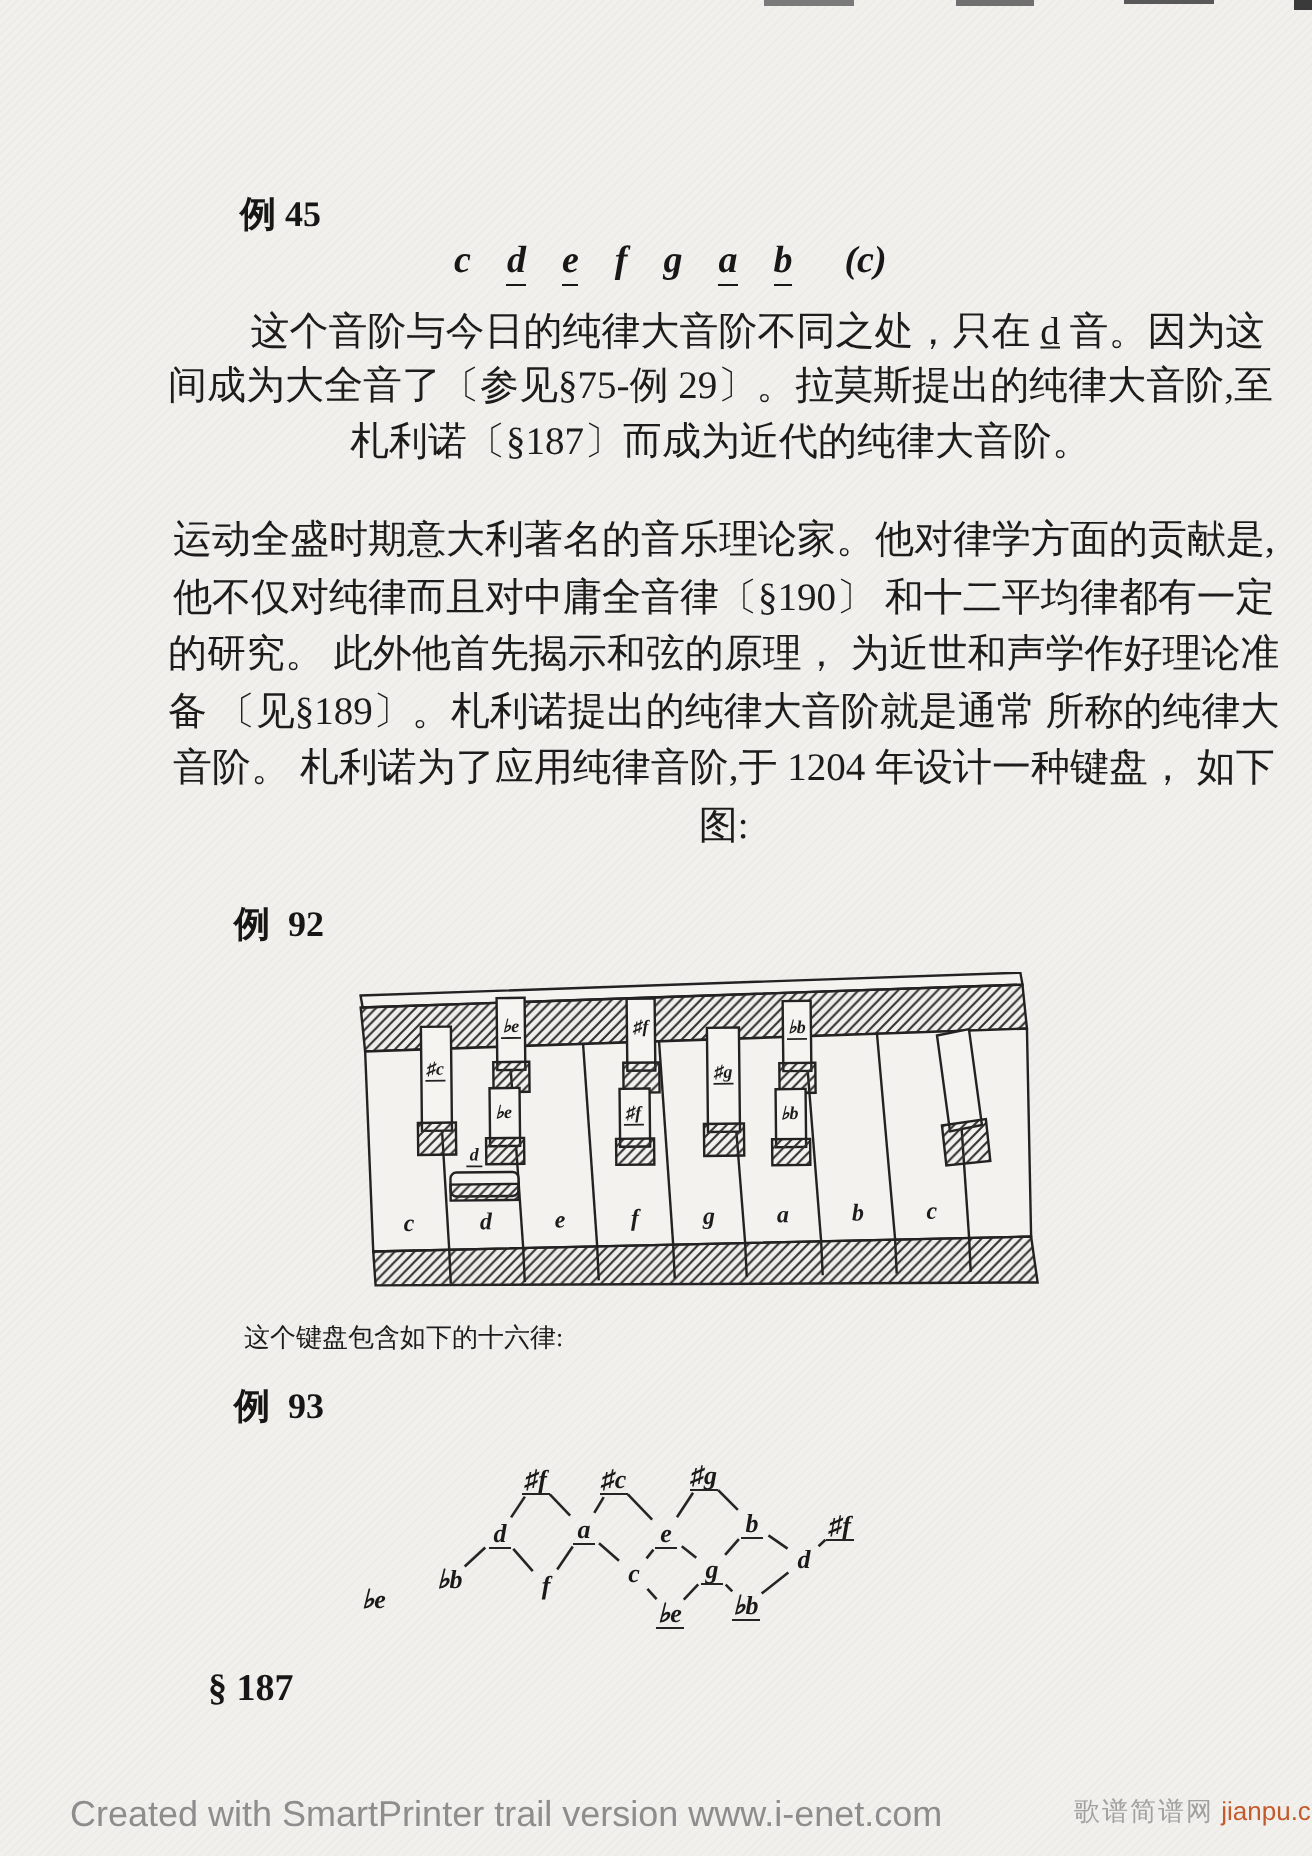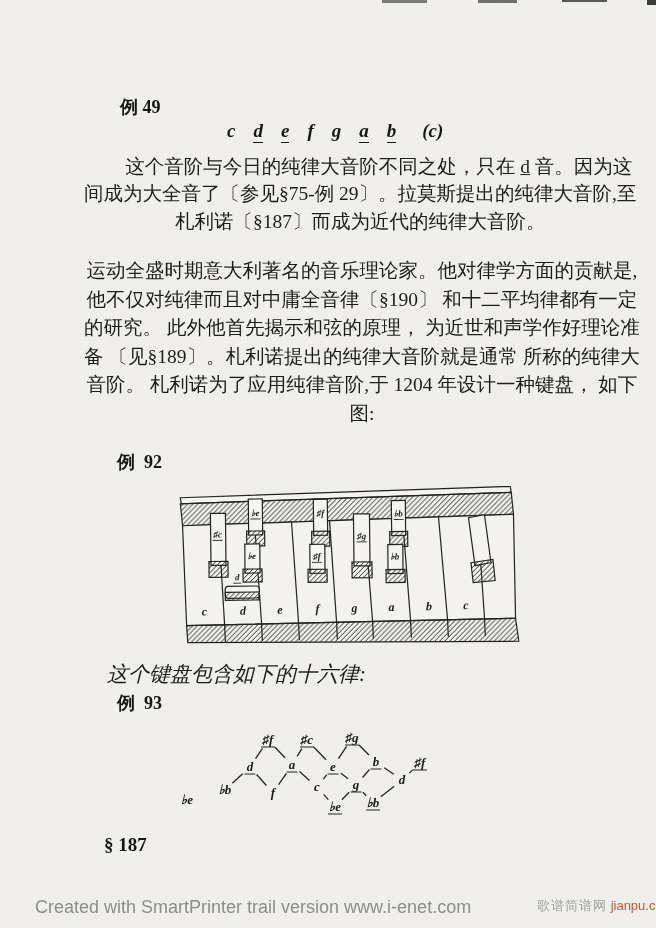--- a/index.html
+++ b/index.html
@@ -16,21 +16,21 @@
   .indent{padding-left:37px;}
   .ex-label{position:absolute;font-weight:bold;font-size:18px;color:#161616;white-space:pre;}
   #ex91{left:120px;top:95px;}
   #ex92{left:117px;top:450px;}
   #ex93{left:117px;top:691px;}
   #scaleRow{position:absolute;left:227px;top:120px;display:flex;gap:18px;
     font-style:italic;font-weight:bold;font-size:19px;color:#171717;}
   #scaleRow .u{border-bottom:1.6px solid #171717;padding-bottom:0px;}
   #scaleRow .suffix{margin-left:8px;}
   #kb{position:absolute;left:175px;top:486px;width:350px;height:162px;}
-  .caption{position:absolute;left:107px;top:660px;font-size:21px;color:#1c1c1c;white-space:pre;font-style:italic;}
+  .caption{position:absolute;left:122px;top:660px;font-size:13px;color:#1c1c1c;white-space:pre;}
   #lat{position:absolute;left:172px;top:712px;width:280px;height:120px;}
   .pageno{position:absolute;left:104px;top:834px;font-weight:bold;font-size:19px;color:#161616;white-space:pre;}
   .footer-left{position:absolute;left:35px;top:897px;font-family:"Liberation Sans",sans-serif;
     font-size:18px;color:#8d8d8d;}
   .watermark{position:absolute;left:537px;top:897px;font-family:"Liberation Sans",sans-serif;font-size:13px;white-space:pre;}
   .wm-gray{color:#a0a0a0;letter-spacing:1px;}
   .wm-orange{color:#c25a2b;}
   .dash{position:absolute;top:0;}
   #dash1{left:382px;width:45px;height:3px;background:#7a7a7a;}
   #dash2{left:478px;width:39px;height:3px;background:#6f6f6f;}
@@ -42,21 +42,21 @@
 </style>
 </head>
 <body>
 
 <div class="page">
   <div class="dash" id="dash1"></div>
   <div class="dash" id="dash2"></div>
   <div class="dash" id="dash3"></div>
   <div class="dash" id="dash4"></div>
 
-  <div class="ex-label" id="ex91">例 49</div>
+  <div class="ex-label" id="ex91">例 45</div>
 
   <div id="scaleRow">
       <span class="note">c</span>
       <span class="note u">d</span>
       <span class="note u">e</span>
       <span class="note">f</span>
       <span class="note">g</span>
       <span class="note u">a</span>
       <span class="note u">b</span>
       <span class="suffix">(c)</span>

